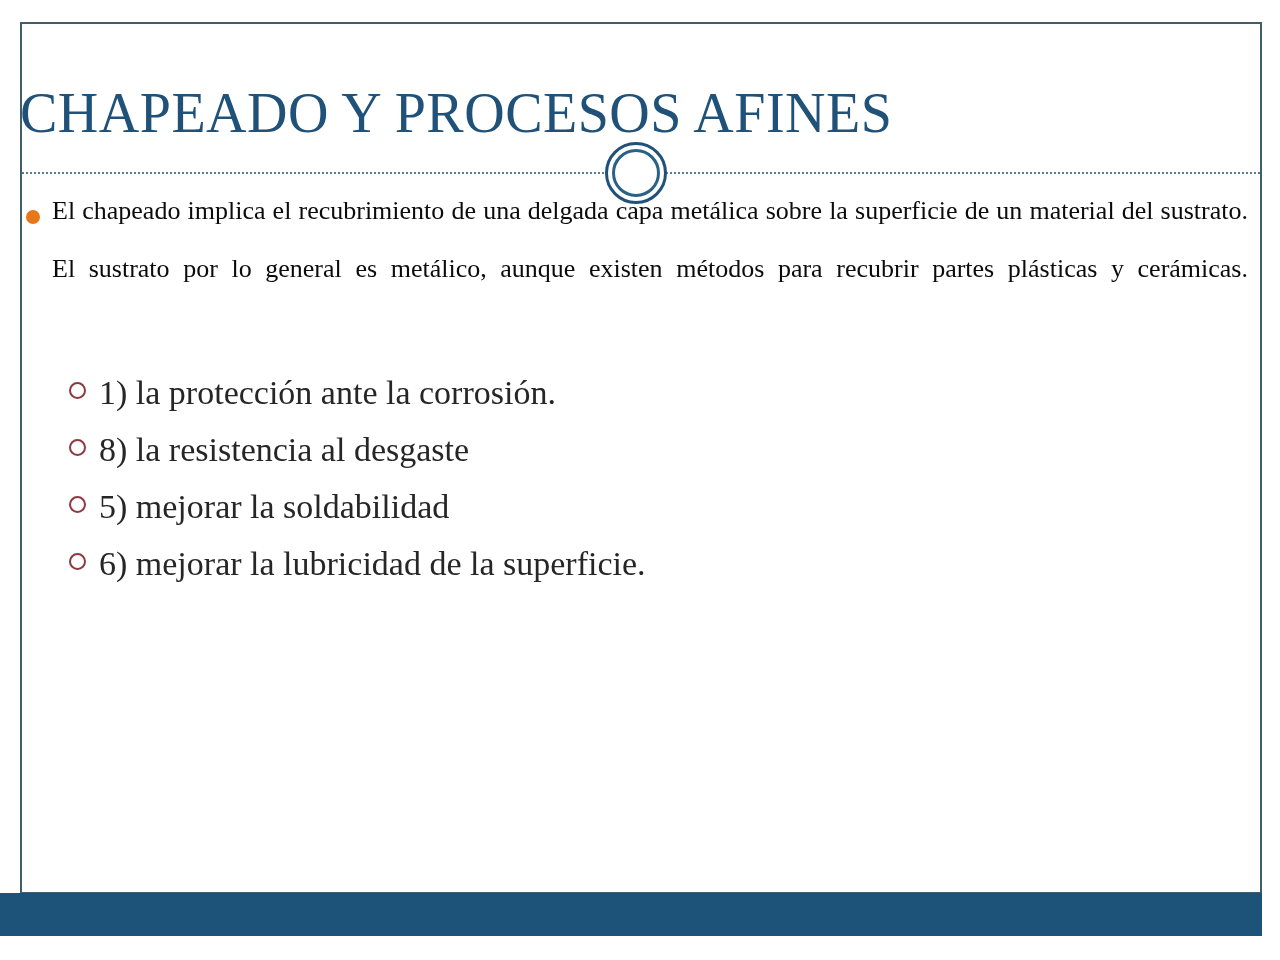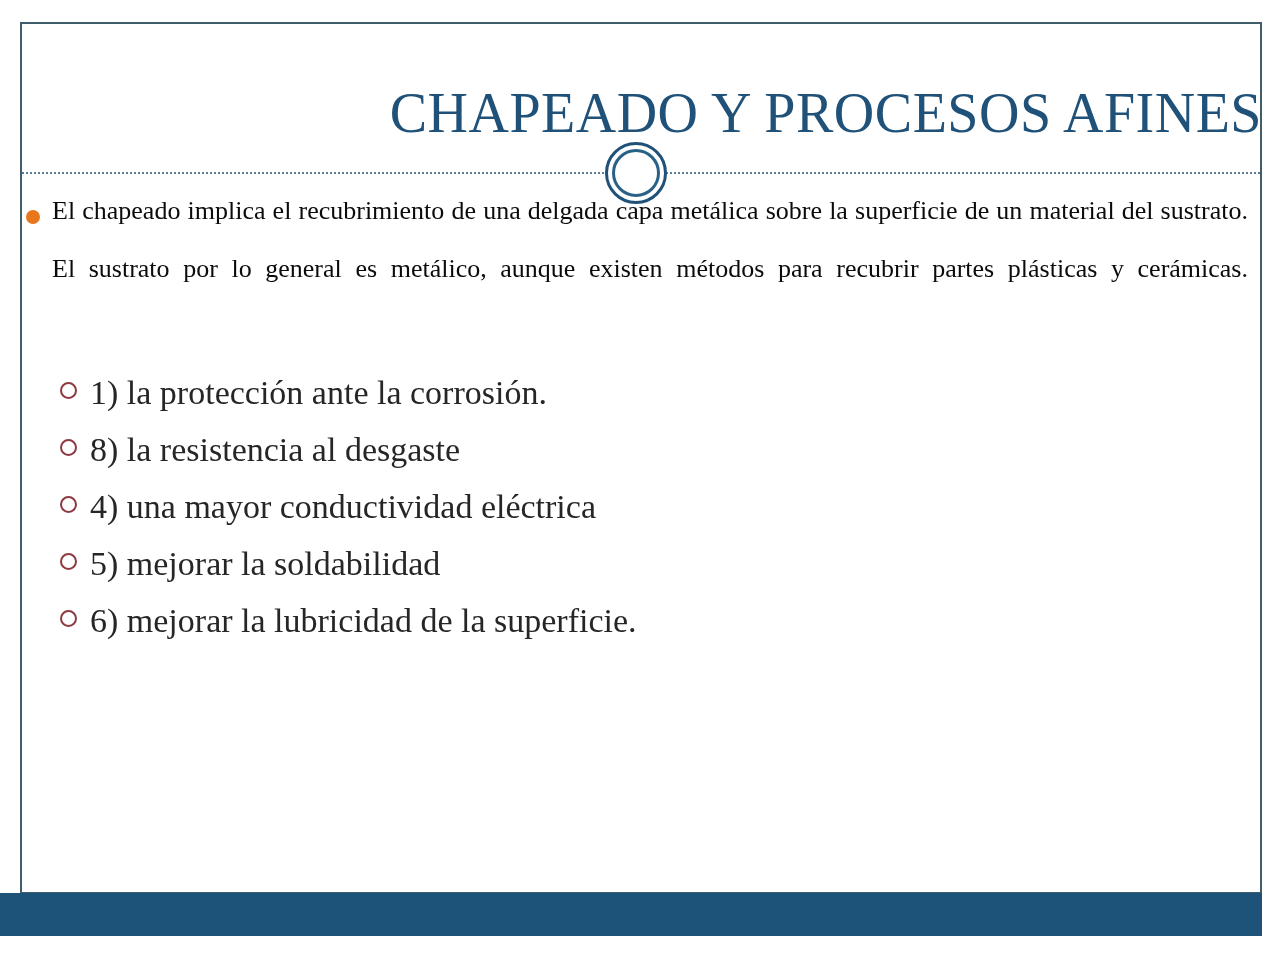--- a/index.html
+++ b/index.html
@@ -42,21 +42,21 @@
     left: 20px;
     top: 22px;
     width: 1242px;
     height: 152px;
   }
   .slide-title {
     position: absolute;
     left: 0;
     top: 62px;
     width: 1242px;
-    text-align: right;
+    text-align: left;
     font-family: "Liberation Serif", "DejaVu Serif", serif;
     font-size: 56px;
     line-height: 58px;
     letter-spacing: 0.5px;
     color: #1f5179;
     white-space: nowrap;
     font-weight: 400;
   }
 
   
@@ -134,21 +134,21 @@
     margin: 0;
   }
   .bullet-l1 .para::after {
     content: "";
     display: inline-block;
     width: 100%;
   }
 
   
   .sublist {
-    margin: 10px 0 0 0;
+    margin: 10px 0 0 9px;
     padding: 0;
     list-style: none;
   }
   .bullet-l2 {
     position: relative;
     padding: 0 0 0 68px;
     margin: 0 0 4px 0;
     min-height: 53px;
   }
   .bullet-l2 .ring {
@@ -210,24 +210,20 @@
       <li class="bullet-l2">
         <span class="ring"></span>
         <span class="txt">1) la protección ante la corrosión.</span>
       </li>
       <li class="bullet-l2">
         <span class="ring"></span>
         <span class="txt">8) la resistencia al desgaste</span>
       </li>
       <li class="bullet-l2">
         <span class="ring"></span>
-        <span class="txt">4) una mayor conductividad eléctrica</span>
-      </li>
-      <li class="bullet-l2">
-        <span class="ring"></span>
         <span class="txt">5) mejorar la soldabilidad</span>
       </li>
       <li class="bullet-l2">
         <span class="ring"></span>
         <span class="txt">6) mejorar la lubricidad de la superficie.</span>
       </li>
     </ul>
 
   </div>
 

